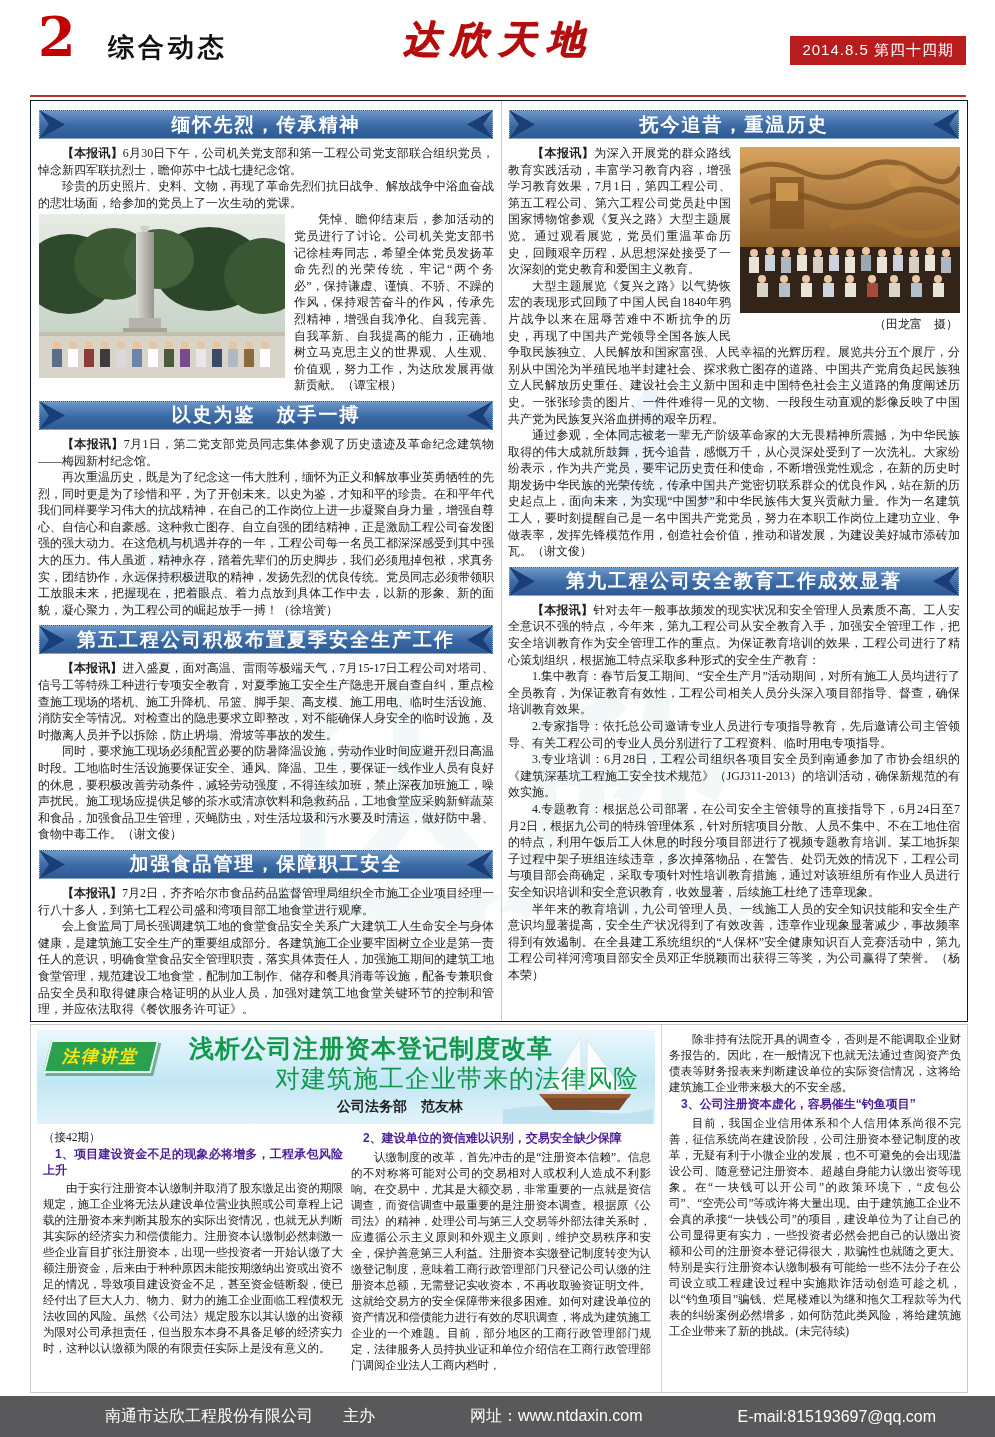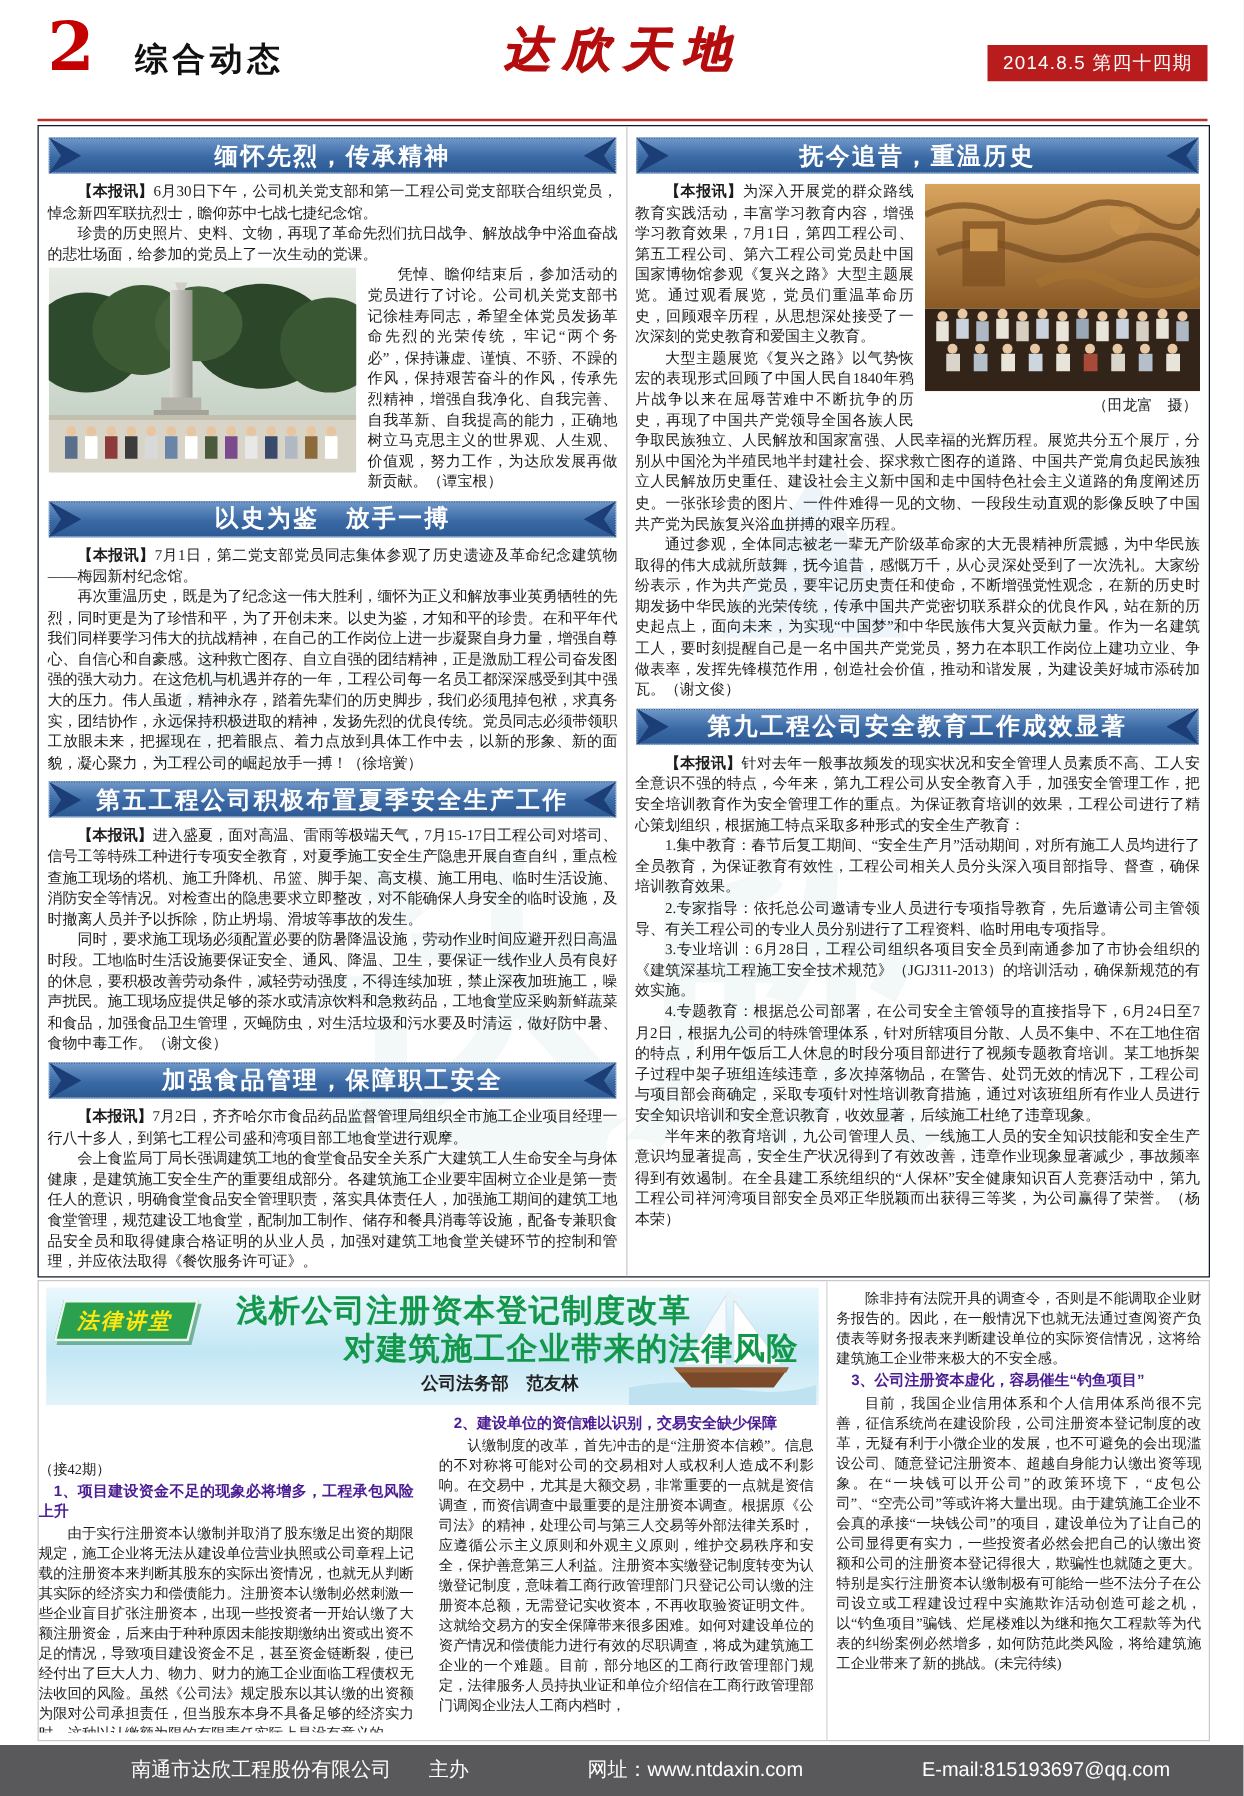--- a/index.html
+++ b/index.html
@@ -50,27 +50,27 @@
   
   .law{position:absolute;left:30px;top:1024px;width:936px;height:367px;border:1px solid #c9c9c9;}
   .law-banner{position:absolute;left:6px;top:5px;width:618px;height:94px;overflow:hidden;
           background:linear-gradient(180deg,#eaf8fd 0%,#c2e7f4 55%,#e2f3fa 100%);}
   .law-badge{position:absolute;left:10px;top:10px;transform:skewX(-14deg);background:#2ba14f;
           color:#ffe70f;font-weight:bold;font-size:17px;padding:3px 14px;letter-spacing:2px;
           border:2px solid #eaf7f0;box-shadow:3px 3px 0 rgba(35,129,74,.55);
           font-family:"Liberation Sans",sans-serif;}
   .law-title1{position:absolute;left:152px;top:2px;font-size:25px;font-weight:bold;color:#13984b;
           letter-spacing:1px;font-family:"Liberation Sans",sans-serif;white-space:nowrap;}
-  .law-title2{position:absolute;left:238px;top:32px;font-size:25px;font-weight:bold;color:#13984b;
+  .law-title2{position:absolute;left:238px;top:32px;font-size:25px;font-weight:normal;color:#13984b;
           letter-spacing:1px;font-family:"Liberation Sans",sans-serif;white-space:nowrap;text-align:center;}
   .law-byline{position:absolute;left:300px;top:68px;font-size:14px;font-weight:bold;color:#222;}
   .ship{position:absolute;right:2px;top:0;}
   .law-vline{position:absolute;left:630px;top:0;bottom:0;width:1px;background:#d6d6d6;}
   .lc{position:absolute;top:104px;bottom:6px;overflow:hidden;}
-  .lc1{left:0;width:300px;margin-top:39px;}
+  .lc1{left:12px;width:300px;}
   .lc2{left:320px;width:300px;}
   .lc3{left:638px;top:6px;bottom:6px;width:292px;position:absolute;overflow:hidden;}
   p.lawp{margin:0;text-indent:2em;font-size:11.5px;line-height:16px;text-align:justify;}
   p.lawnote{margin:0 0 2px;font-size:11.5px;line-height:16px;}
   p.lawsub{margin:2px 0;font-size:12px;line-height:15.5px;font-weight:bold;color:#4c1d95;
           font-family:"Liberation Sans",sans-serif;text-indent:1em;text-align:justify;}
   
   .footerbar{position:absolute;left:0;right:0;bottom:0;height:41px;background:#59595b;color:#fff;
           display:flex;align-items:center;font-family:"Liberation Sans",sans-serif;font-size:16px;}
   .footerbar span{white-space:nowrap;}

